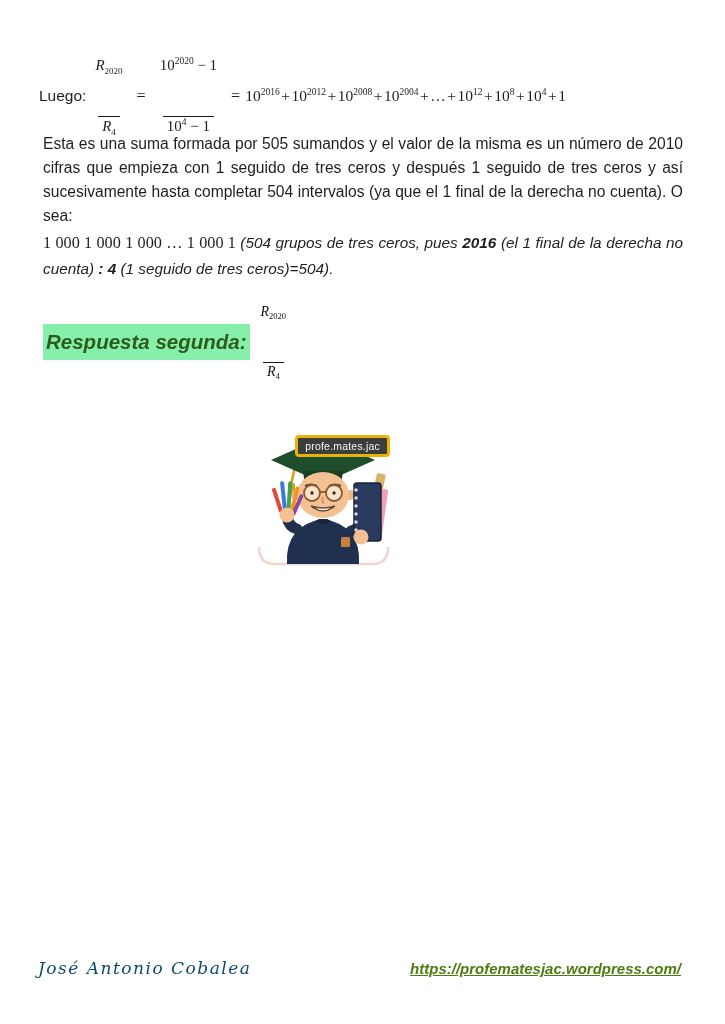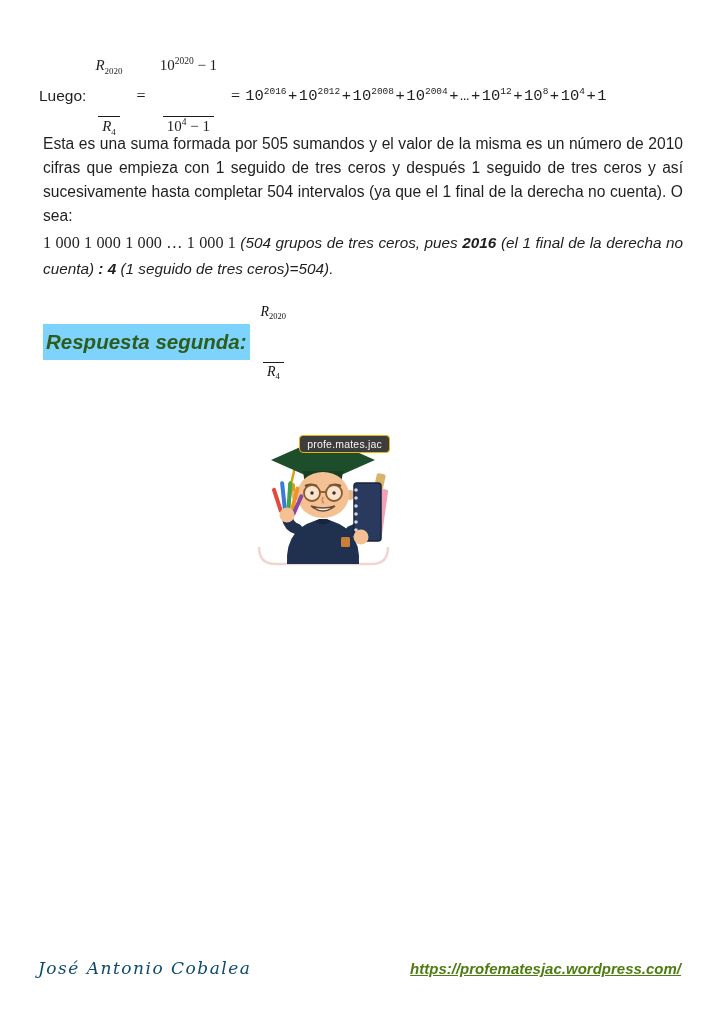--- a/index.html
+++ b/index.html
@@ -18,55 +18,55 @@
   .math { font-family:"Liberation Serif", serif; }
   .mvar { font-style:italic; }
   .frac { display:inline-flex; flex-direction:column; align-items:center;
           vertical-align:middle; margin:0 5px; font-family:"Liberation Serif", serif; }
   .frac .num { display:block; padding:0 4px 1px; line-height:1.15; }
   .frac .den { display:block; border-top:1.3px solid #1a1a1a; padding:1px 4px 0; line-height:1.15;margin-top:40px; }
   .formula-line .frac { font-size:15px; }
   sub.msub { font-size:9px; vertical-align:baseline; position:relative; top:4px; font-style:normal; }
   sup.msup { font-size:9.5px; vertical-align:baseline; position:relative; top:-6px; }
   .eq { margin:0 5px; font-family:"Liberation Serif", serif; font-size:16px; }
-  .sum { font-family:Liberation Mono, monospace; font-size:15.5px; }
+  .sum { font-family:Liberation Serif, serif; font-size:15.5px; }
   .sum .plus { padding:0 1.5px; }
   
   .para {
     position:absolute; left:43px; top:132px; width:640px;
     font-size:15.6px; line-height:24px; text-align:justify;
   }
   
   .numline {
     position:absolute; left:43px; top:230px; width:640px;
     font-size:15.3px; line-height:25px; text-align:justify;
   }
   .numline .serifmath { font-family:"Liberation Serif", serif; font-size:16.2px; }
   .numline .it  { font-style:italic;margin-top:16px; }
   .numline .bit { font-style:italic; font-weight:bold; }
   
   .answer {
     position:absolute; left:43px; top:314px; height:56px;
     display:flex; align-items:center; white-space:nowrap;
   }
   .hl {
-    background:#7dd3fc; color:#2e5c1d;
+    background:#86efac; color:#2e5c1d;
     font-weight:bold; font-style:italic; font-size:20.5px;
     padding:7px 3px; line-height:22px;
   }
   .hl.big { font-size:27px; line-height:30px; padding:5px 6px 6px 3px; }
   .answer .frac { font-size:14px; margin:0 7px; color:#111; }
   .answer sub.msub { font-size:8.5px; top:3px; }
   
   .avatar {
     position:absolute; left:257px; top:429px; width:133px; height:137px;
   }
   .avatar .badge {
     position:absolute; top:6px; right:0px; z-index:2;
-    background:#3d3d3d; color:#f5f5f5; border:1px solid #eab308;
+    background:#3d3d3d; color:#f5f5f5; border:3px solid #eab308;
     border-radius:4px; font-size:10.5px; padding:2px 7px; letter-spacing:0.2px;
   }
   .avatar svg { position:absolute; left:0; top:0; }
   
   .signature {
     position:absolute; left:38px; top:958px;
     font-family:"DejaVu Serif", serif; font-style:italic;
     color:#0c4a6e; font-size:17px; letter-spacing:1.5px;
   }
   .site-link {

